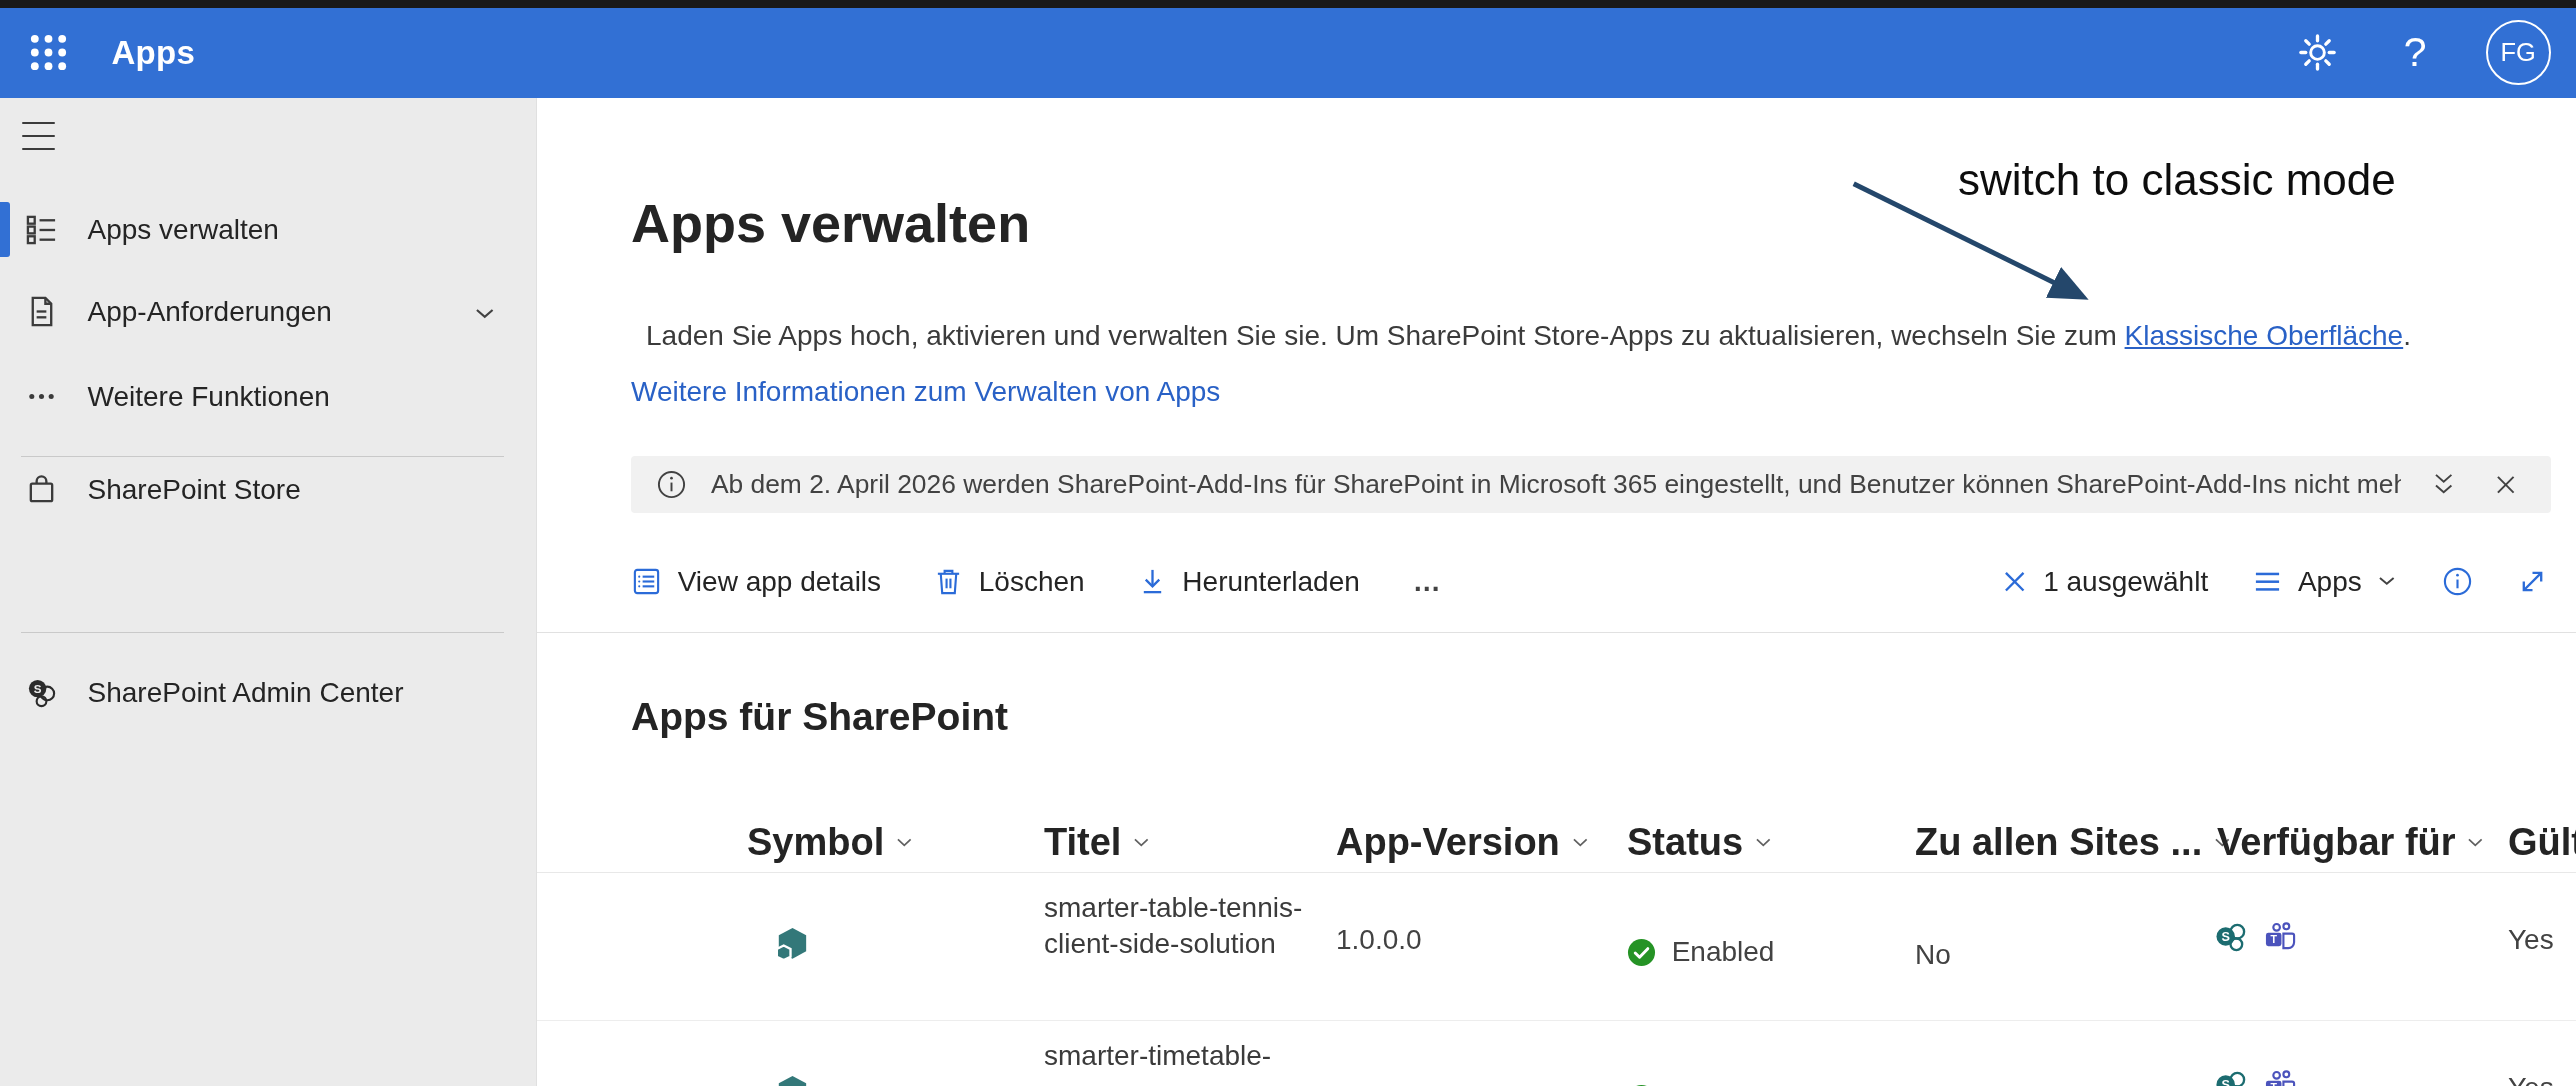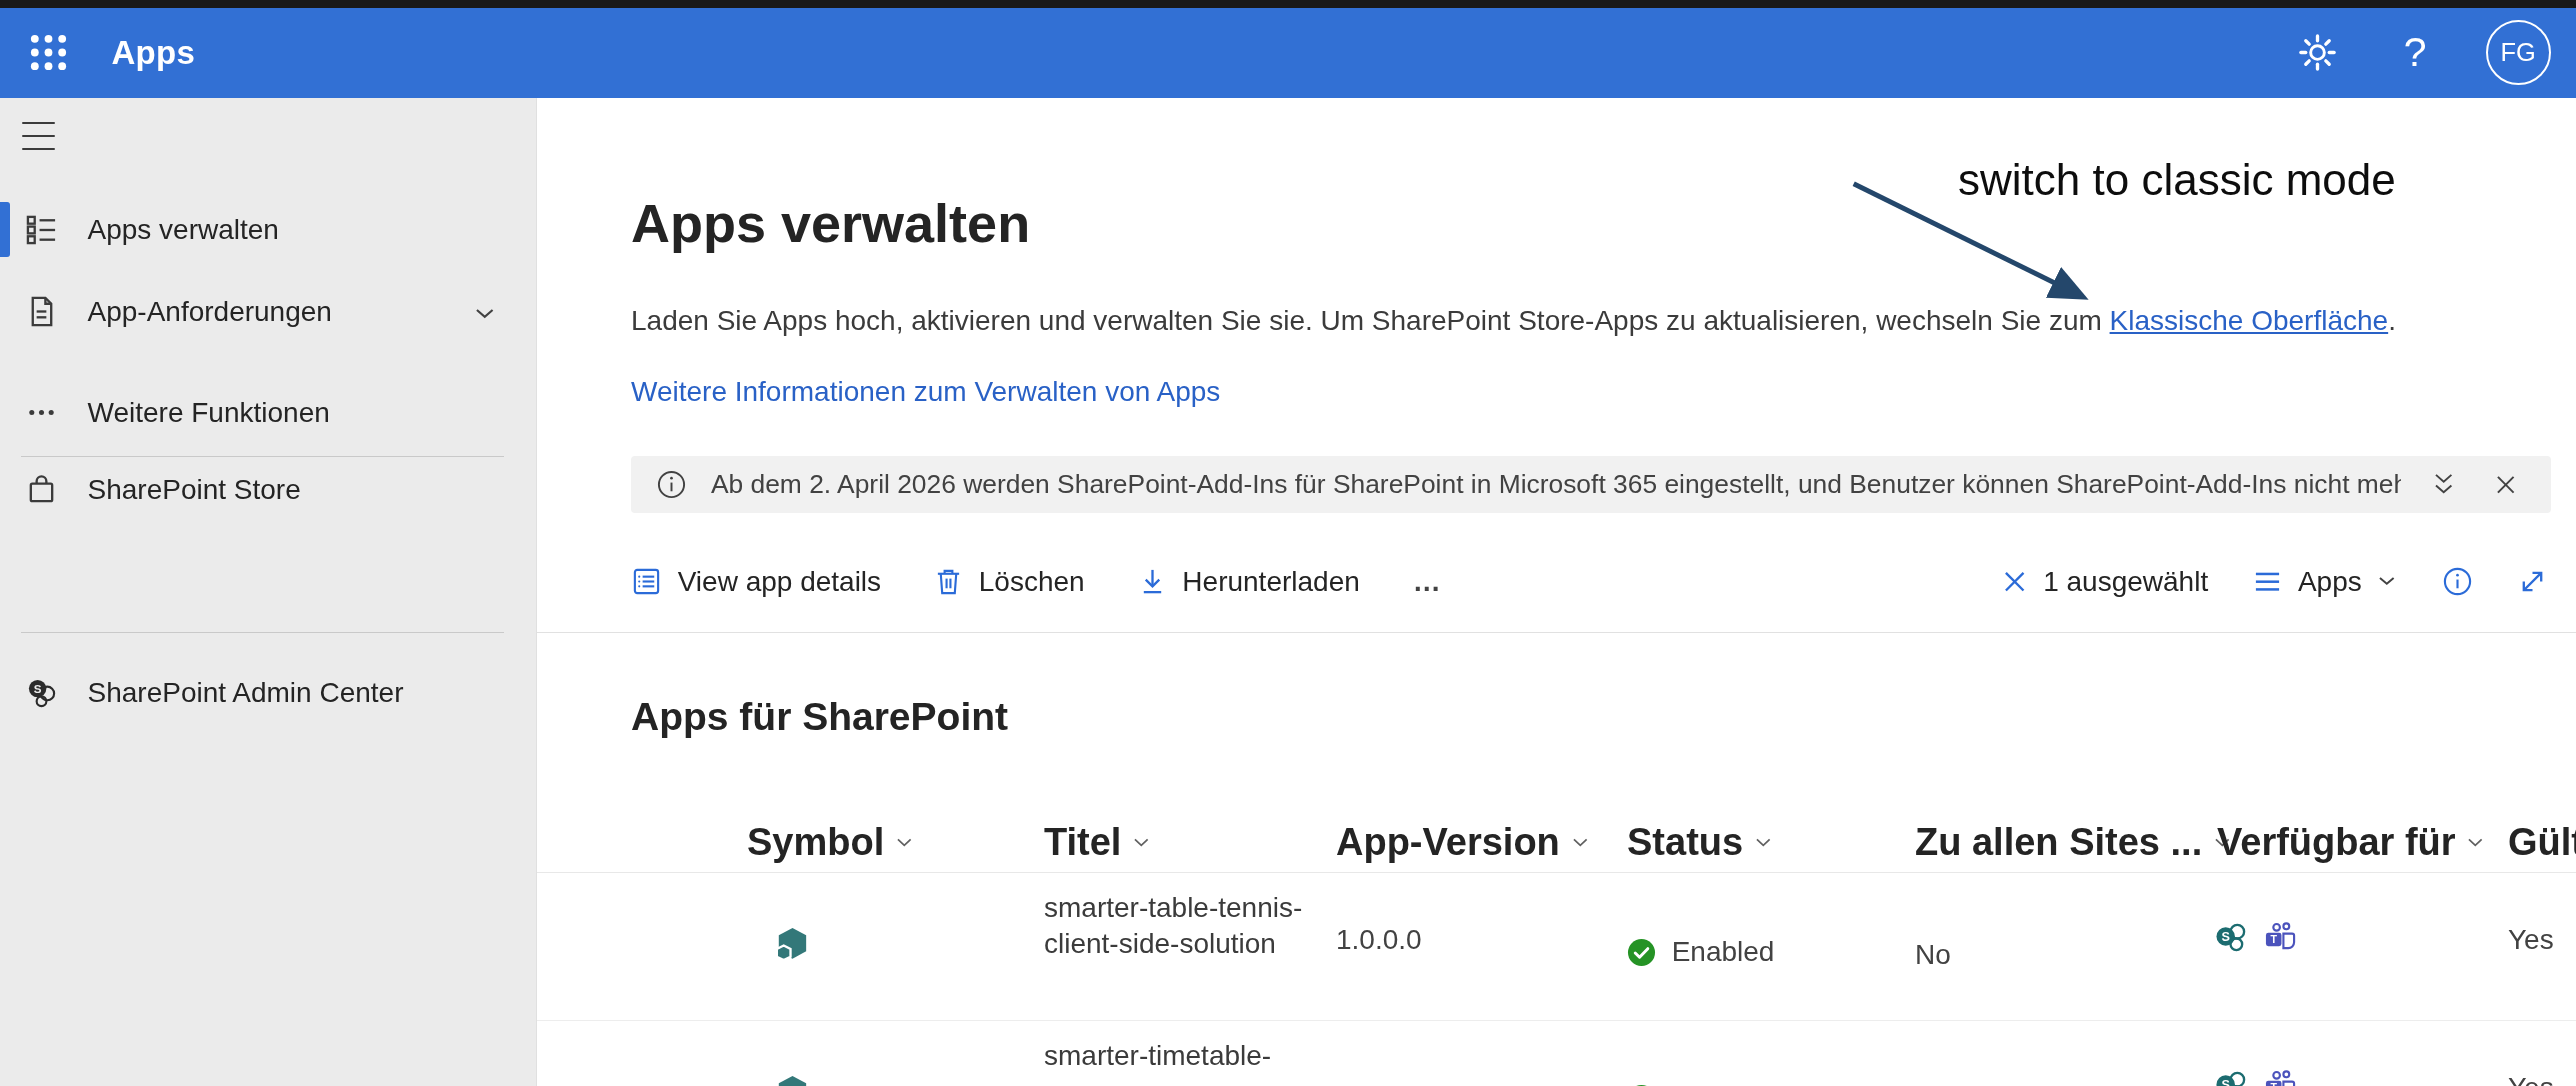--- a/index.html
+++ b/index.html
@@ -145,21 +145,21 @@
         </svg>
       </span>
       <span>App-Anforderungen</span>
       <span class="nav-chevron">
         <svg width="21.5" height="13.7" viewBox="0 0 22 14" fill="none" stroke="#424242" stroke-width="2.2">
           <path d="M3 3 l8 7 8-7"></path>
         </svg>
       </span>
     </div>
 
-    <div class="nav-item" style="top:287px;">
+    <div class="nav-item" style="top:271px;">
       <span class="ic">
         <svg width="33" height="33" viewBox="0 0 34 34" fill="#3b3b3b">
           <circle cx="7" cy="17" r="2.6"></circle>
             <circle cx="17" cy="17" r="2.6"></circle>
             <circle cx="27" cy="17" r="2.6"></circle>
         </svg>
       </span>
       <span>Weitere Funktionen</span>
     </div>
 
@@ -198,21 +198,21 @@
       <defs>
         <marker id="ah" markerWidth="9" markerHeight="8" refX="6.5" refY="3.5" orient="auto">
           <polygon points="0 0, 8 3.5, 0 7" fill="#24476b"></polygon>
         </marker>
       </defs>
       <line x1="15" y1="10" x2="248" y2="125" stroke="#24476b" stroke-width="5" marker-end="url(#ah)"></line>
     </svg>
 
     <h1 class="page-title" style="margin:0;">Apps verwalten</h1>
 
-    <p class="intro" style="margin:0;">
+    <p class="intro" style="margin:15px;">
       <span>Laden Sie Apps hoch, aktivieren und verwalten Sie sie. Um SharePoint Store-Apps zu aktualisieren, wechseln Sie zum </span><a>Klassische Oberfläche</a><span>.</span>
     </p>
 
     <a class="learn-link">Weitere Informationen zum Verwalten von Apps</a>
 
     <div class="banner">
       <svg width="31" height="31" viewBox="0 0 32 32" fill="none" stroke="#424242" stroke-width="2">
         <circle cx="16" cy="16" r="13"></circle>
         <line x1="16" y1="14" x2="16" y2="23"></line>
         <circle cx="16" cy="9.5" r="1.4" fill="#424242" stroke="none"></circle>

